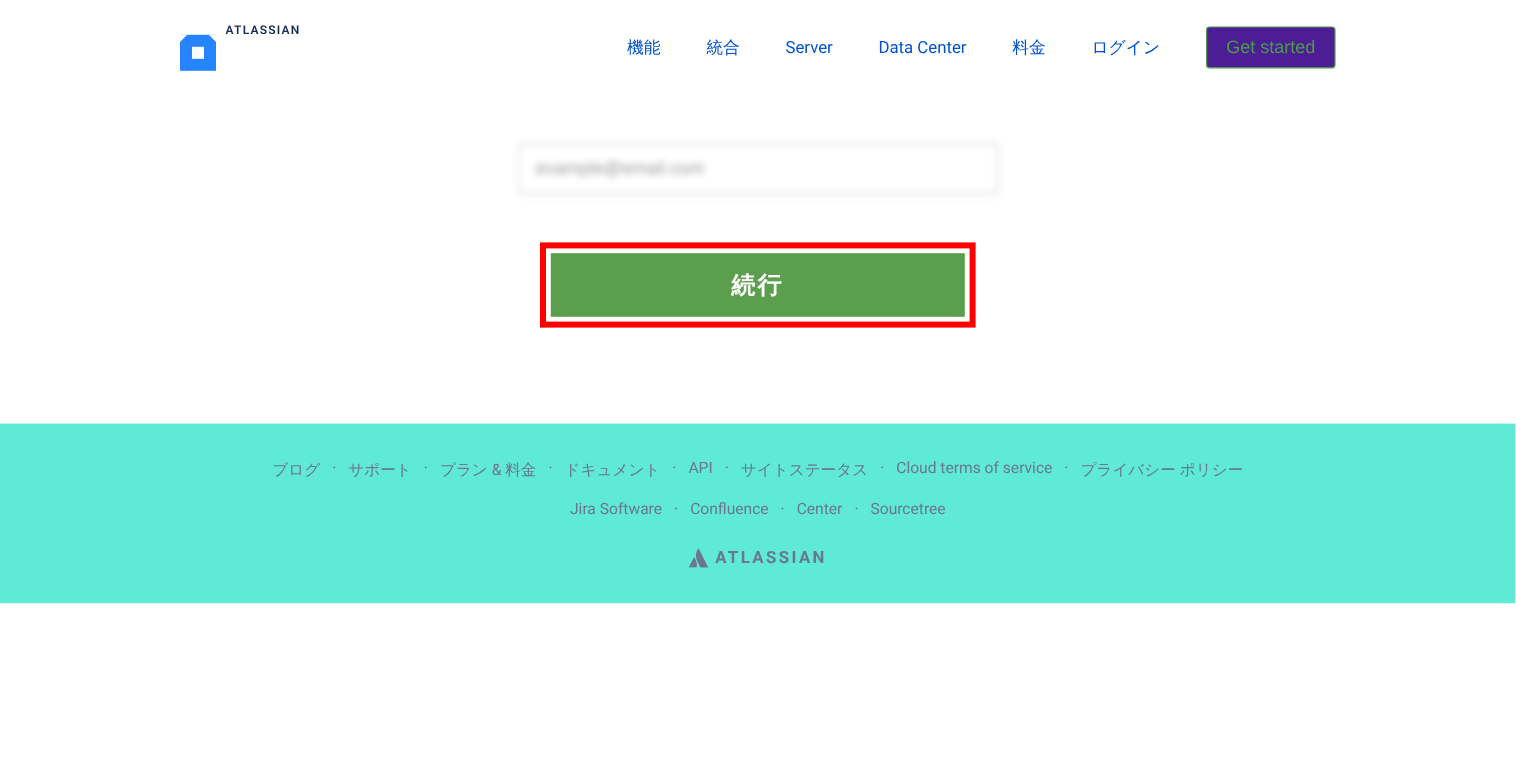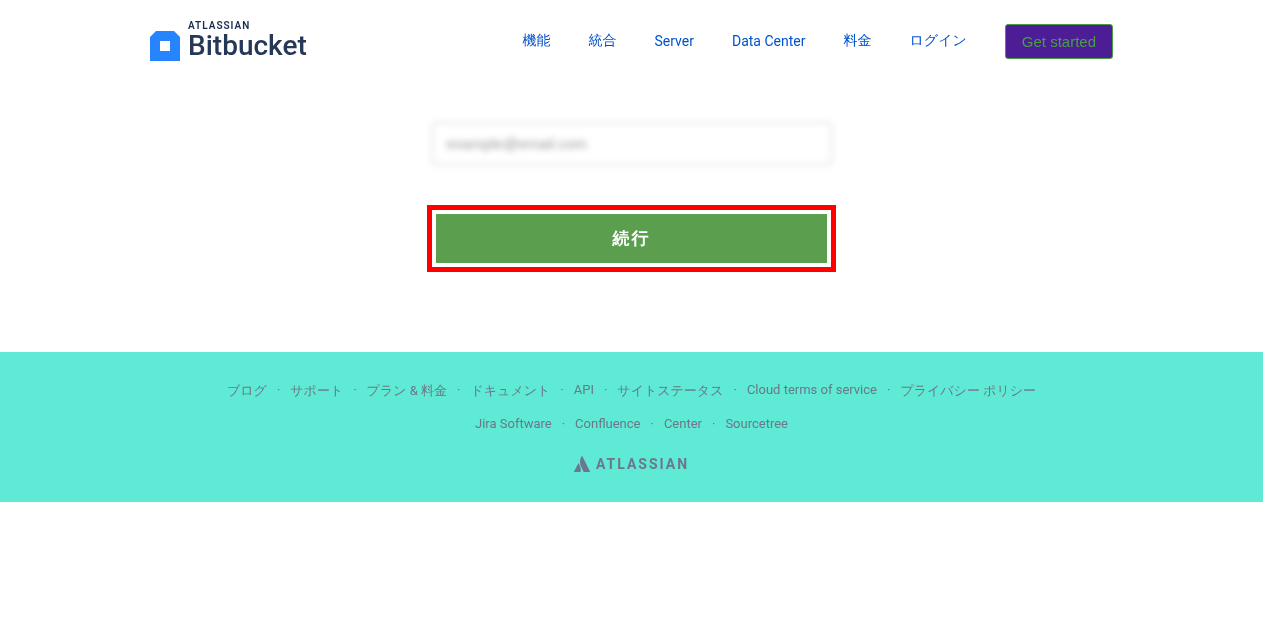--- a/index.html
+++ b/index.html
@@ -124,23 +124,23 @@
     }
     .continue-wrapper {
       display: inline-block;
       border: 5px solid #ff0000;
       padding: 4px;
     }
     .continue-btn {
       background: #5b9e4d;
       color: #fff;
       border: none;
-      width: 391px;
+      width: 345px;
       padding: 13px 0;
-      font-size: 17px;
+      font-size: 20px;
       font-weight: 600;
       cursor: pointer;
       letter-spacing: 2px;
     }
     .footer {
       background: #5eead4;
       padding: 30px 20px;
       text-align: center;
     }
     .footer-links {
@@ -179,21 +179,20 @@
 </head>
 <body>
 
 <header class="header">
   <div class="logo-area">
     <span class="atlassian-label">ATLASSIAN</span>
     <div class="logo-wrapper">
       <span class="logo-icon">
           <span class="logo-inner"></span>
         </span>
-      <span class="bitbucket-label">Bitbucket</span>
     </div>
   </div>
   <nav class="nav">
     <a class="nav-link">機能</a>
     <a class="nav-link">統合</a>
     <a class="nav-link">Server</a>
     <a class="nav-link">Data Center</a>
     <a class="nav-link">料金</a>
     <a class="nav-link">ログイン</a>
     <button class="get-started-btn">Get started</button>

